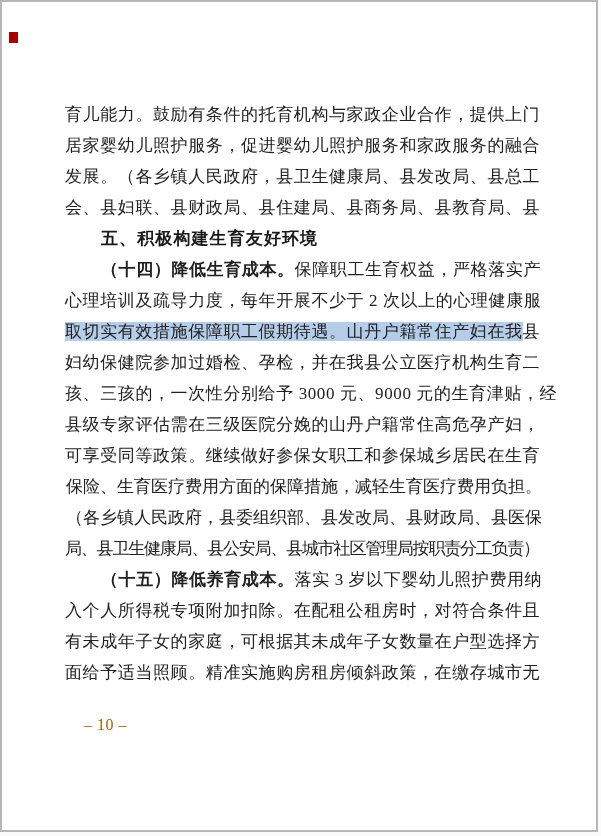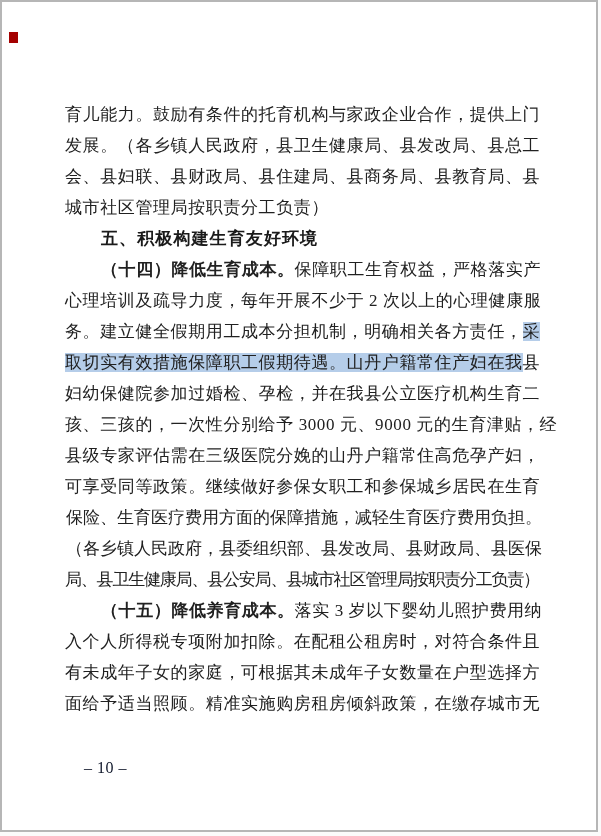--- a/index.html
+++ b/index.html
@@ -38,45 +38,44 @@
     font-weight: 700;
     font-family: Liberation Sans, sans-serif;
     letter-spacing: 1.1px;
     color: #1a1a1a;
   }
   .bold { font-weight: 700; }
   .hl { background: #b5cde9; }
   .s  { letter-spacing: 0; text-align: center; }
   .xs { letter-spacing: -1.2px; }
   .footer {
-    position: absolute; left: 82px; top: 757px;
+    position: absolute; left: 82px; top: 714px;
     font-size: 16px; line-height: 18px;
     letter-spacing: 0.5px;
-    color: #0f172a;
+    color: #a16207;
   }
 </style>
 </head>
 <body>
 
 <div class="page">
 
   <div class="red-marker"></div>
 
   <div class="content">
 
     <div class="line"><span>育儿能力。鼓励有条件的托育机构与家政企业合作，提供上门</span></div>
+    <div class="line"><span>居家婴幼儿照护服务，促进婴幼儿照护服务和家政服务的融合</span></div>
     <div class="line"><span>发展。（各乡镇人民政府，县卫生健康局、县发改局、县总工</span></div>
     <div class="line"><span>会、县妇联、县财政局、县住建局、县商务局、县教育局、县</span></div>
-    <div class="line"><span>城市社区管理局按职责分工负责）</span></div>
 
     <div class="line indent heading"><span>五、积极构建生育友好环境</span></div>
 
     <div class="line indent"><span class="bold">（十四）降低生育成本。</span><span>保障职工生育权益，严格落实产</span></div>
     <div class="line"><span>心理培训及疏导力度，每年开展不少于 2 次以上的心理健康服</span></div>
-    <div class="line"><span>务。建立健全假期用工成本分担机制，明确相关各方责任，</span><span class="hl">采</span></div>
     <div class="line"><span class="hl">取切实有效措施保障职工假期待遇。山丹户籍常住产妇在我</span><span>县</span></div>
     <div class="line"><span>妇幼保健院参加过婚检、孕检，并在我县公立医疗机构生育二</span></div>
     <div class="line"><span>孩、三孩的，一次性分别给予 3000 元、9000 元的生育津贴，经</span></div>
     <div class="line"><span>县级专家评估需在三级医院分娩的山丹户籍常住高危孕产妇，</span></div>
     <div class="line"><span>可享受同等政策。继续做好参保女职工和参保城乡居民在生育</span></div>
     <div class="line s"><span>保险、生育医疗费用方面的保障措施，减轻生育医疗费用负担。</span></div>
     <div class="line s"><span>（各乡镇人民政府，县委组织部、县发改局、县财政局、县医保</span></div>
     <div class="line xs"><span>局、县卫生健康局、县公安局、县城市社区管理局按职责分工负责）</span></div>
 
     <div class="line indent"><span class="bold">（十五）降低养育成本。</span><span>落实 3 岁以下婴幼儿照护费用纳</span></div>

